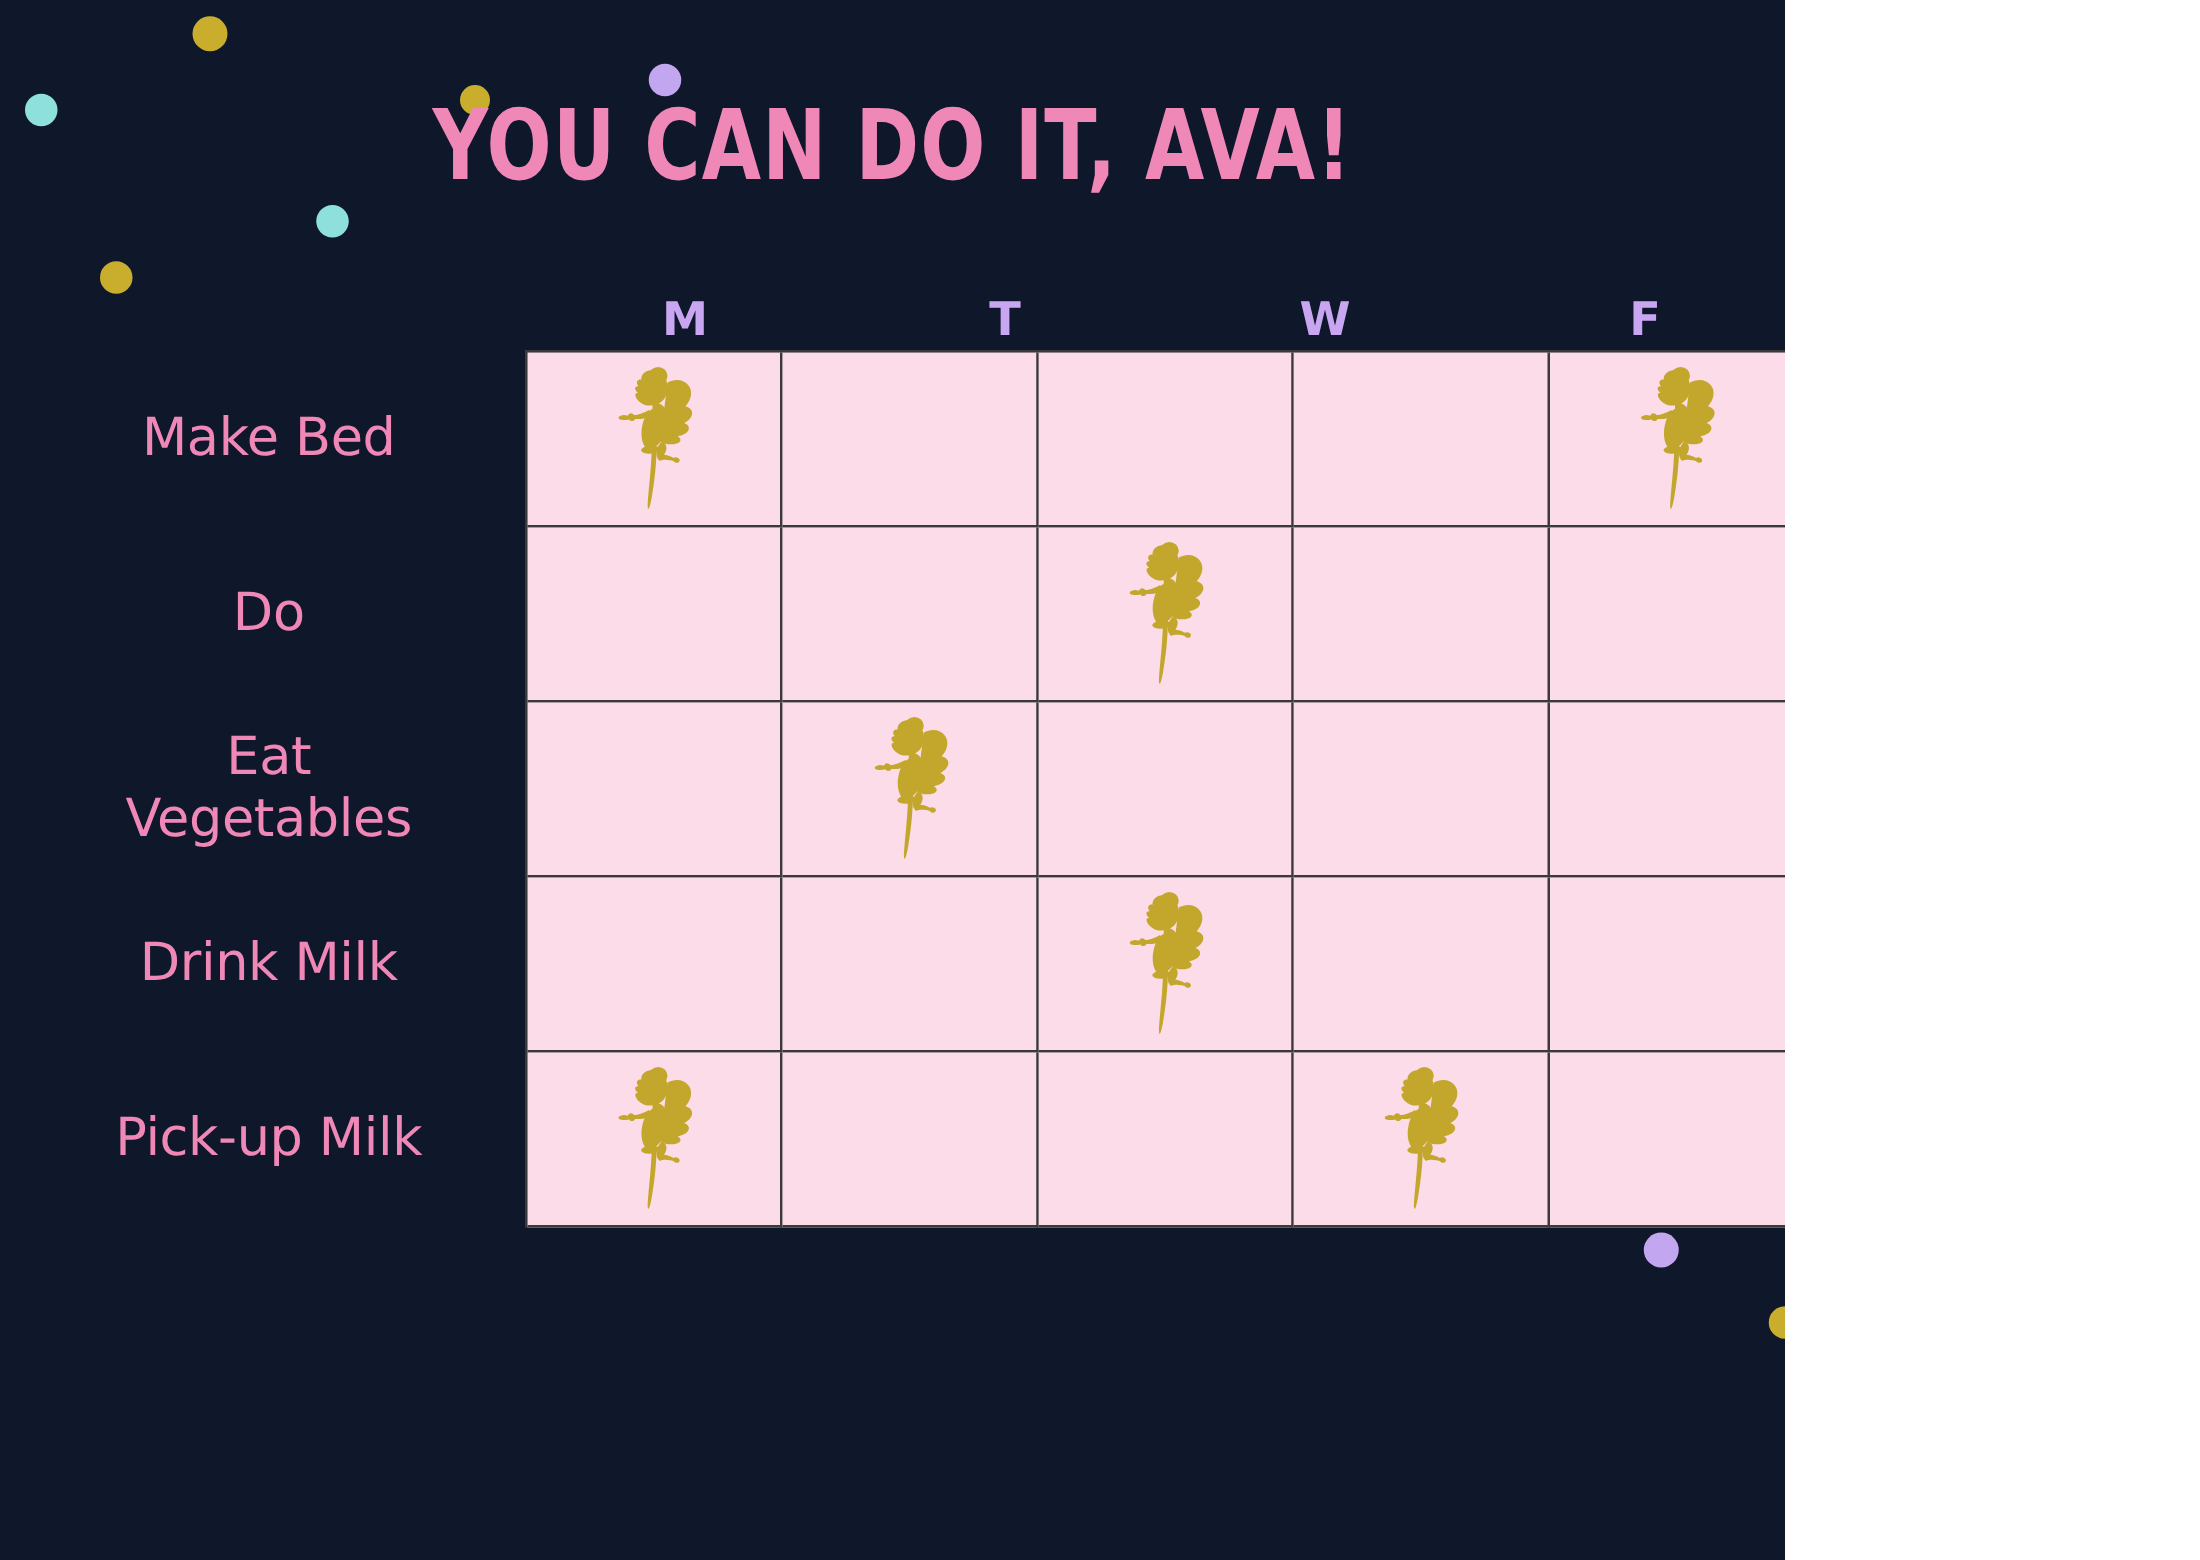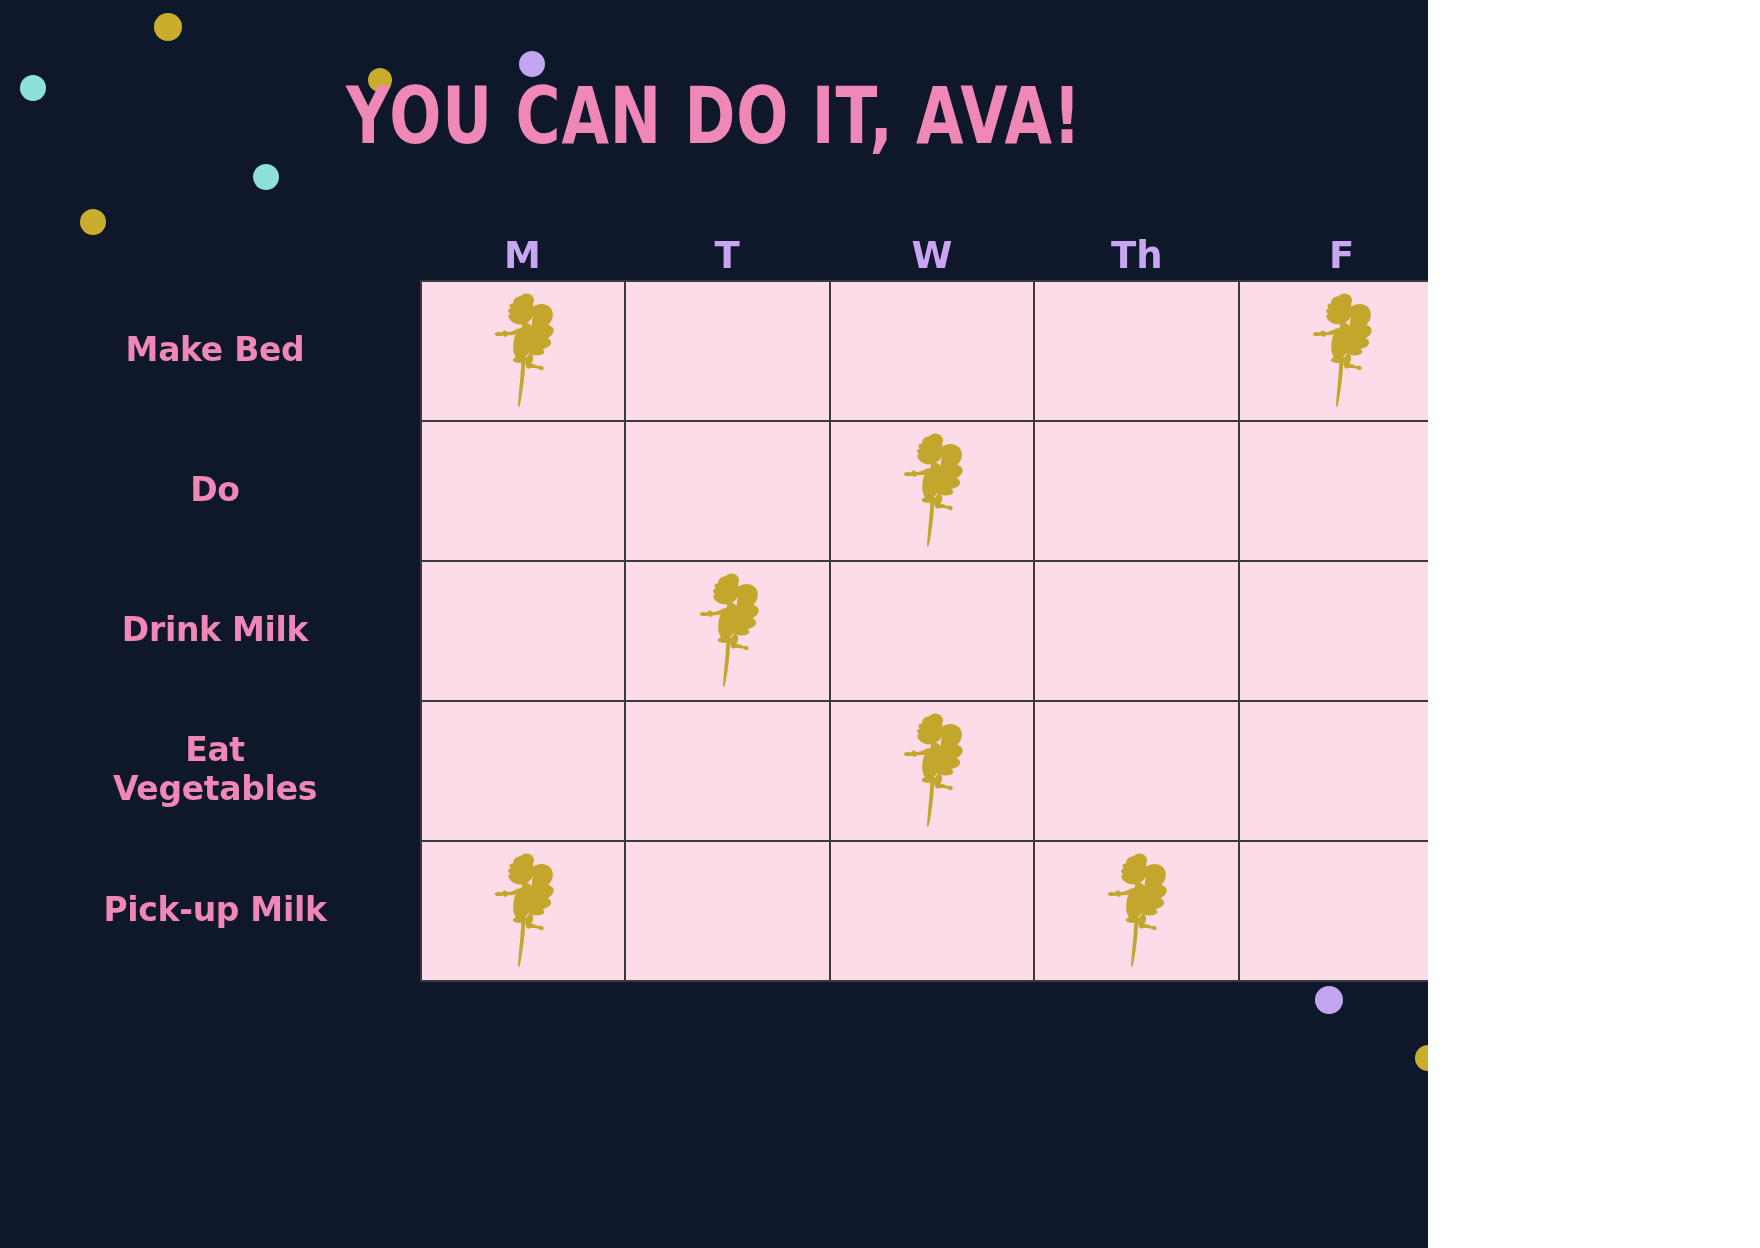--- a/index.html
+++ b/index.html
@@ -110,22 +110,22 @@
     width: 350px;
   }
   .row-label {
     height: 140px;
     display: flex;
     align-items: center;
     justify-content: flex-end;
     text-align: center;
     color: #ef87b7;
     font-family: "DejaVu Sans", sans-serif;
-    font-weight: 700;
-    font-size: 33px;
+    font-weight: 400;
+    font-size: 42px;
     line-height: 1.18;
     letter-spacing: -0.3px;
   }
   .row-label span { display: block; width: 100%; text-align: center; }
 </style>
 </head>
 <body>
 
 <div id="page">
 
@@ -150,42 +150,41 @@
           <span>Make Bed</span>
         </div>
       </div>
       <div class="row-label">
         <div style="width: 100%;">
           <span>Do</span>
         </div>
       </div>
       <div class="row-label">
         <div style="width: 100%;">
-          <span>Drink Milk</span>
+          <span>Eat</span>
+          <span>Vegetables</span>
         </div>
       </div>
       <div class="row-label">
         <div style="width: 100%;">
-          <span>Eat</span>
-          <span>Vegetables</span>
+          <span>Drink Milk</span>
         </div>
       </div>
       <div class="row-label">
         <div style="width: 100%;">
           <span>Pick-up Milk</span>
         </div>
       </div>
     </div>
 
   <div class="chart-wrap">
     <div class="day-header-row">
         <div class="day-header">M</div>
         <div class="day-header">T</div>
         <div class="day-header">W</div>
-        <div class="day-header">Th</div>
         <div class="day-header">F</div>
       </div>
     <div class="grid">
         <div class="grid-row">
           <div class="cell">
             <svg class="sticker" viewBox="0 0 66 118" xmlns="http://www.w3.org/2000/svg" aria-hidden="true">
               <g fill="#C3A72C">
                 <ellipse cx="36.5" cy="8.5" rx="7.5" ry="7"></ellipse>
                 <path d="M28.5 4.5c8 -1.5 14.5 3.5 15.5 11.5c0.9 7.2 -2.4 13.2 -8.8 15.6c-5.2 1.9 -11.2 0.6 -14.6 -3.1c-1.9 -2.1 -2.6 -4.2 -2.3 -5.2c0.2 -0.7 1.1 -1 2.1 -0.9c-1.8 -1.5 -2.6 -3.1 -2.2 -4.2c0.3 -0.9 1.4 -1.3 2.6 -1.2c-1.3 -1.6 -1.6 -3.1 -1 -4.2c0.6 -1.1 2 -1.5 3.3 -1.2c-0.4 -2.9 1.6 -6.1 5.4 -7.1z"></path>
                 <path d="M44 14c6 -3.5 13.5 -2.5 17 2.5c3.4 4.8 2 11.4 -2.6 16.4c2.9 0.7 4.8 2.4 5.2 4.6c0.6 3.2 -2 6.7 -6.3 8.8c2.7 1 4.1 2.7 3.8 4.6c-0.4 2.8 -4 5.2 -8.9 6c1.9 1.2 2.6 2.6 2 3.8c-0.9 1.8 -4.3 2.9 -8.4 2.7c-3.8 -0.2 -6.8 -1.5 -7.6 -3.1z"></path>

